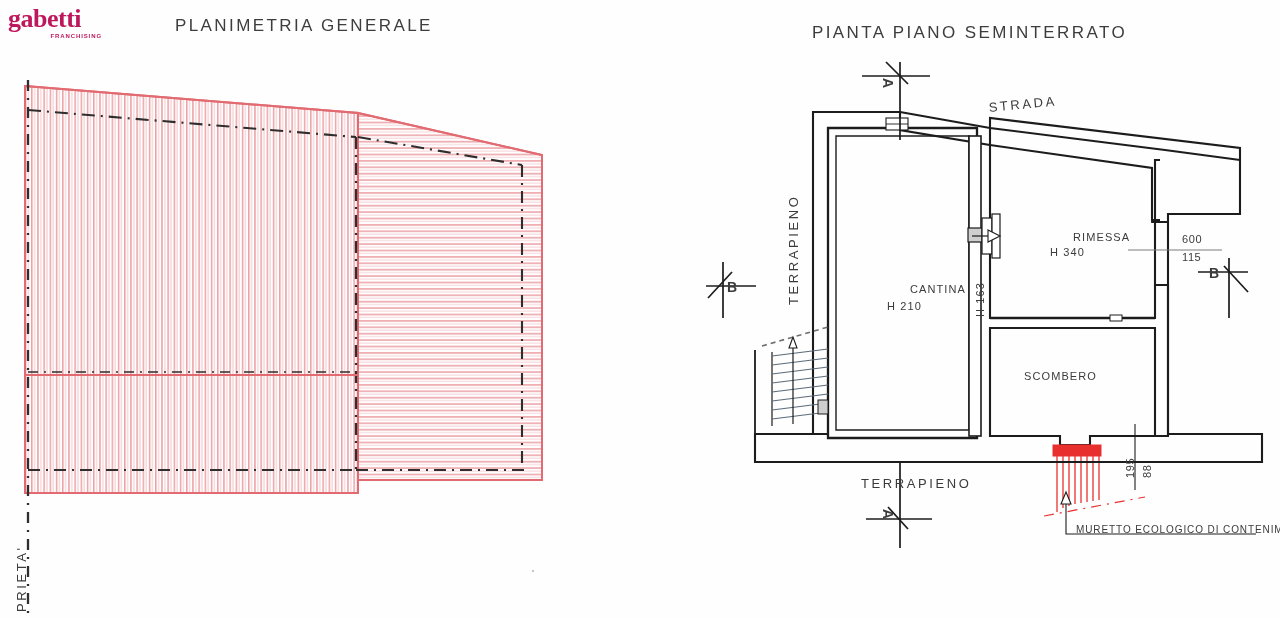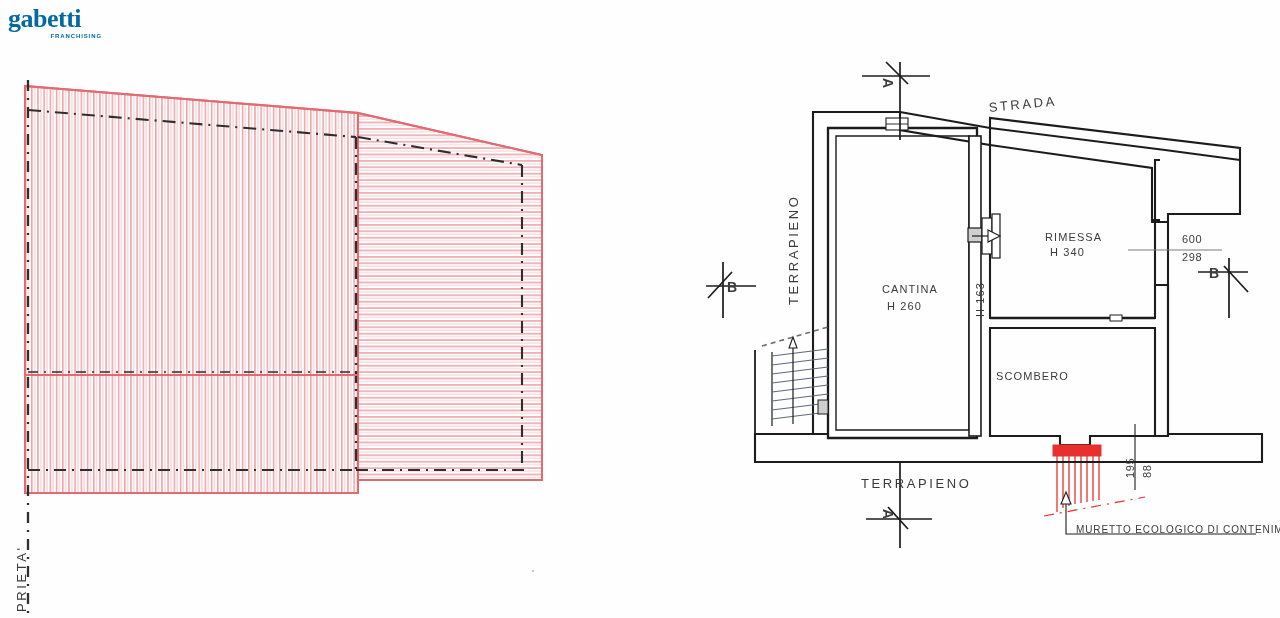--- a/index.html
+++ b/index.html
@@ -64,21 +64,21 @@
   .title-right { left: 812px; top: 23px; }
 
   
   .ptxt {
     position: absolute;
     font-family: "Liberation Sans", sans-serif;
     color: #3b3b3b;
     white-space: nowrap;
     user-select: none;
   }
-  .room-name { font-size: 11px; letter-spacing: 1.1px; }
+  .room-name { font-size: 11px; letter-spacing: 1.1px; margin-left: 28px; }
   .room-h    { font-size: 11px; letter-spacing: 1.1px; }
   .dim       { font-size: 11px; letter-spacing: 0.6px; }
   .wide      { font-size: 13px; letter-spacing: 2.6px; }
   .caption   { font-size: 10px; letter-spacing: 0.9px; }
   .rot90  { transform: rotate(-90deg); transform-origin: 0 0; }
   .rot90b { transform: rotate(90deg);  transform-origin: 0 0; }
   .secmark { font-size: 14px; font-weight: bold; letter-spacing: 0; }
 
   svg { display: block; }
   .svg-layer {
@@ -87,25 +87,27 @@
     width: 1280px;
     height: 618px;
     pointer-events: none;
   }
 </style>
 </head>
 <body>
 
 <div class="sheet">
 
-  <div class="logo" style="color: #0369a1;">
+  <div class="logo" style="color: #be185d;">
     <span class="logo-word">gabetti</span>
     <span class="logo-sub">FRANCHISING</span>
   </div>
 
+  <div class="title title-left">PLANIMETRIA  GENERALE</div>
+  <div class="title title-right">PIANTA  PIANO SEMINTERRATO</div>
 
   <svg class="svg-layer" viewBox="0 0 1280 618">
     <defs>
 
       <pattern id="hatchV" width="6.2" height="10" patternUnits="userSpaceOnUse">
         <rect width="6.2" height="10" fill="#ffffff"></rect>
         <line x1="0.8" y1="0" x2="0.8" y2="10" stroke="#e4777e" stroke-width="1.05"></line>
         <line x1="3.6" y1="0" x2="3.6" y2="10" stroke="#efb3b6" stroke-width="0.8"></line>
       </pattern>
 
@@ -269,31 +271,31 @@
 
   <div class="ptxt wide rot90" style="left:14px; top:612px;">PRIETA'</div>
 
   <div class="ptxt wide" style="left:988px; top:100px; transform:rotate(-5.5deg); transform-origin:0 0;">STRADA</div>
 
   <div class="ptxt wide rot90" style="left:786px; top:305px;">TERRAPIENO</div>
 
   <div class="ptxt wide" style="left:861px; top:476px;">TERRAPIENO</div>
 
   <div class="ptxt room-name" style="left:882px; top:283px;">CANTINA</div>
-  <div class="ptxt room-h" style="left:887px; top:300px;">H 260</div>
+  <div class="ptxt room-h" style="left:887px; top:300px;">H 210</div>
 
   <div class="ptxt room-h rot90" style="left:974px; top:317px;">H 163</div>
 
   <div class="ptxt room-name" style="left:1045px; top:231px;">RIMESSA</div>
   <div class="ptxt room-h" style="left:1050px; top:246px;">H 340</div>
 
   <div class="ptxt room-name" style="left:996px; top:370px;">SCOMBERO</div>
 
   <div class="ptxt dim" style="left:1182px; top:233px;">600</div>
-  <div class="ptxt dim" style="left:1182px; top:251px;">298</div>
+  <div class="ptxt dim" style="left:1182px; top:251px;">115</div>
 
   <div class="ptxt dim rot90" style="left:1124px; top:478px;">195</div>
   <div class="ptxt dim rot90" style="left:1141px; top:478px;">88</div>
 
   <div class="ptxt caption" style="left:1076px; top:524px;">MURETTO ECOLOGICO DI CONTENIMENTO</div>
 
   <div class="ptxt secmark rot90b" style="left:896px; top:78px;">A</div>
   <div class="ptxt secmark rot90b" style="left:896px; top:509px;">A</div>
   <div class="ptxt secmark" style="left:727px; top:279px;">B</div>
   <div class="ptxt secmark" style="left:1209px; top:265px;">B</div>

